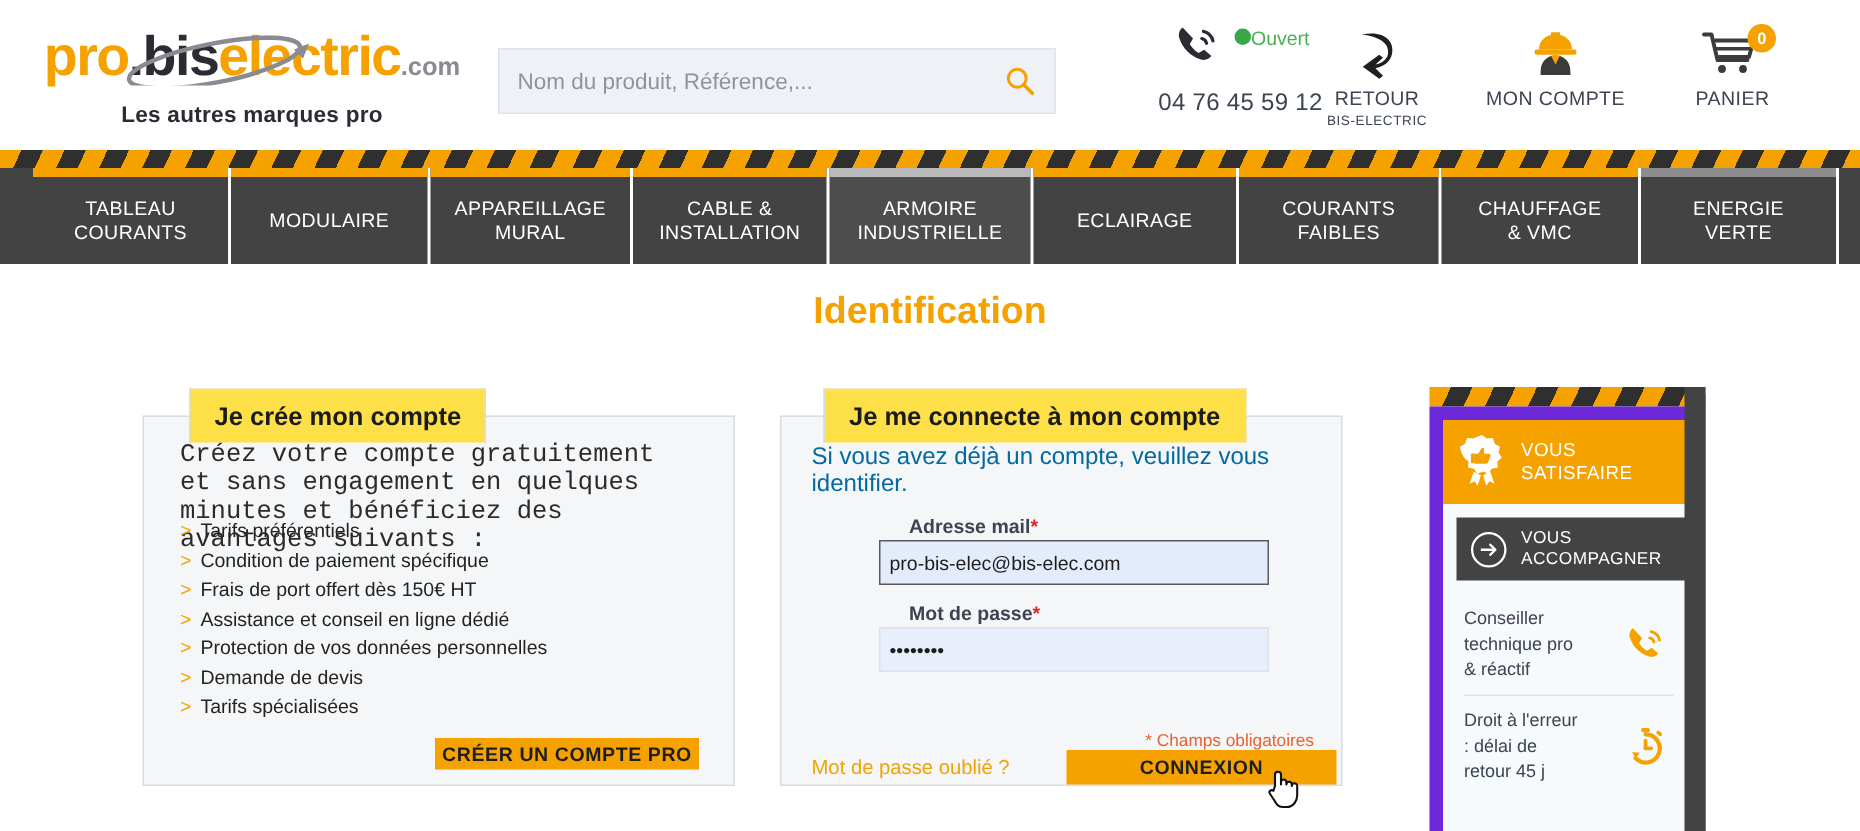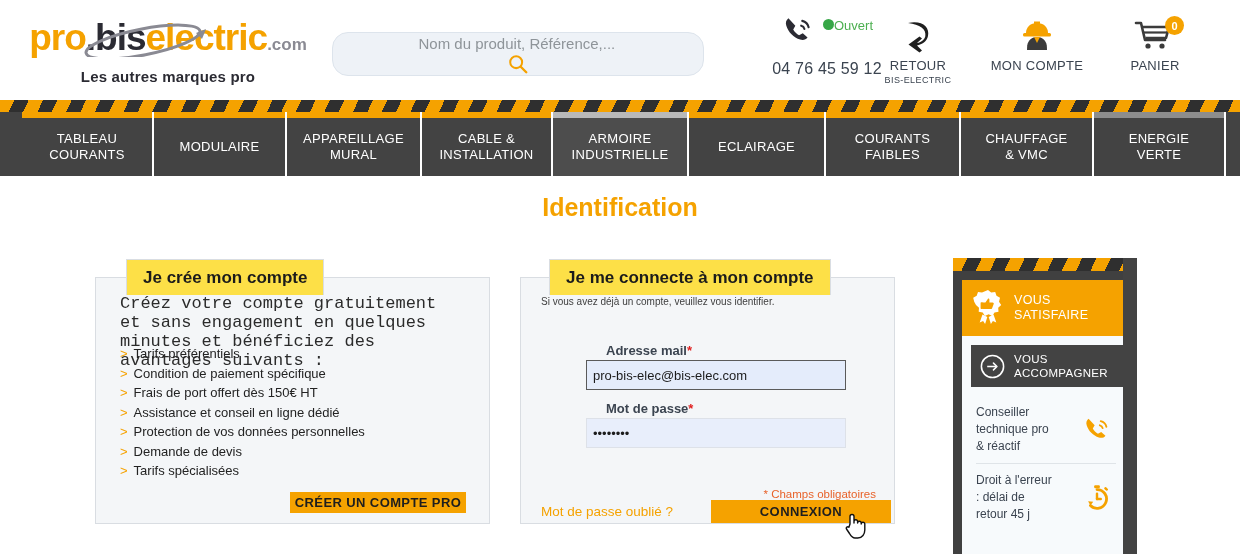--- a/index.html
+++ b/index.html
@@ -17,22 +17,22 @@
   .logo-block { position: absolute; left: 18px; top: 18px; width: 300px; text-align: center; }
   .logo-text { font-size: 37px; font-weight: bold; letter-spacing: -1px; line-height: 40px; white-space: nowrap; }
   .lg-orange { color: #f5a200; }
   .lg-dark { color: #2b2b33; }
   .lg-com { color: #8a8a93; font-size: 17px; font-weight: bold; letter-spacing: 0; }
   .logo-tag { font-size: 15px; font-weight: bold; color: #2b2b33; margin-top: 3px; letter-spacing: .2px; }
   .logo-swoosh { position: absolute; left: 60px; top: 5px; width: 130px; height: 34px; pointer-events: none; }
 
   .search-box {
     position: absolute; left: 332px; top: 32px; width: 372px; height: 44px;
-    background: #eef2f7; border: 1px solid #dde4ec; border-radius: 16px;
-    display: flex; align-items: center; padding: 0 12px; flex-direction: column;
+    background: #eef2f7; border: 1px solid #dde4ec; border-radius: 0;
+    display: flex; align-items: center; padding: 0 12px;
   }
   .search-input {
     flex: 1; border: none; outline: none; background: transparent;
     font-family: "Liberation Sans", sans-serif; font-size: 15px; color: #5d646c;
   }
   .search-input::placeholder { color: #8e9499; }
   .search-icon { width: 22px; height: 22px; }
 
   .hdr-item { position: absolute; text-align: center; }
   .hdr-label { font-size: 13px; color: #3b4450; letter-spacing: .3px; }
@@ -102,21 +102,21 @@
   .benefits { position: absolute; left: 24px; top: 66px; }
   .benefit { font-size: 13px; line-height: 19.5px; color: #232323; white-space: nowrap; }
   .benefit .chev { color: #f5a200; margin-right: 6px; }
 
   .btn-orange {
     background: #f5a200; border: none; color: #1e1e1e; font-family: "Liberation Sans", sans-serif;
     font-size: 13px; font-weight: bold; letter-spacing: .4px; cursor: pointer;
   }
   .btn-create { position: absolute; left: 194px; top: 214px; width: 176px; height: 21px; }
 
-  .login-sub { position: absolute; left: 20px; top: 18px; font-size: 10px; color: #404040; text-align: right; }
+  .login-sub { position: absolute; left: 20px; top: 18px; font-size: 16px; color: #0369a1; }
   .field-label {
     position: absolute; font-size: 13px; font-weight: bold; color: #3b4450;
   }
   .field-label .star { color: #e02020; font-size: 13px; }
   .field-input {
     position: absolute; left: 65px; width: 260px; height: 30px;
     background: #e8eefb; border: 1px solid #bcc6d4; outline: none;
     font-family: "Liberation Sans", sans-serif; font-size: 13px; color: #1c1c1c; padding: 0 6px;
   }
   .field-input.focused { border: 1px solid #5a5a5a; background: #e4ecfb; }
@@ -133,21 +133,21 @@
   .cursor-hand { position: absolute; left: 845px; top: 511px; width: 22px; height: 28px; pointer-events: none; }
 
   
   .side { position: absolute; left: 953px; top: 258px; width: 184px; }
   .side-hazard {
     height: 13px;
     background: repeating-linear-gradient(115deg,
       #f5a200 0px, #f5a200 13px,
       #2f2f2f 13px, #2f2f2f 26px);
   }
-  .side-body { background: #404040; padding: 9px 0 0 9px; height: 283px; }
+  .side-body { background: #6d28d9; padding: 9px 0 0 9px; height: 283px; }
   .side-card-orange {
     position: relative; width: 166px; height: 56px; background: #f5a200;
     display: flex; align-items: center; padding-left: 8px; gap: 8px;
   }
   .side-card-orange .txt { color: #fff; font-size: 12.5px; line-height: 15px; letter-spacing: .3px; }
   .side-white { background: #f7fafc; width: 166px; height: 218px; padding-top: 9px; position: relative; }
   .side-card-dark {
     position: absolute; left: 9px; top: 9px; width: 157px; height: 42px; background: #434343;
     display: flex; align-items: center; padding-left: 8px; gap: 8px;
   }

